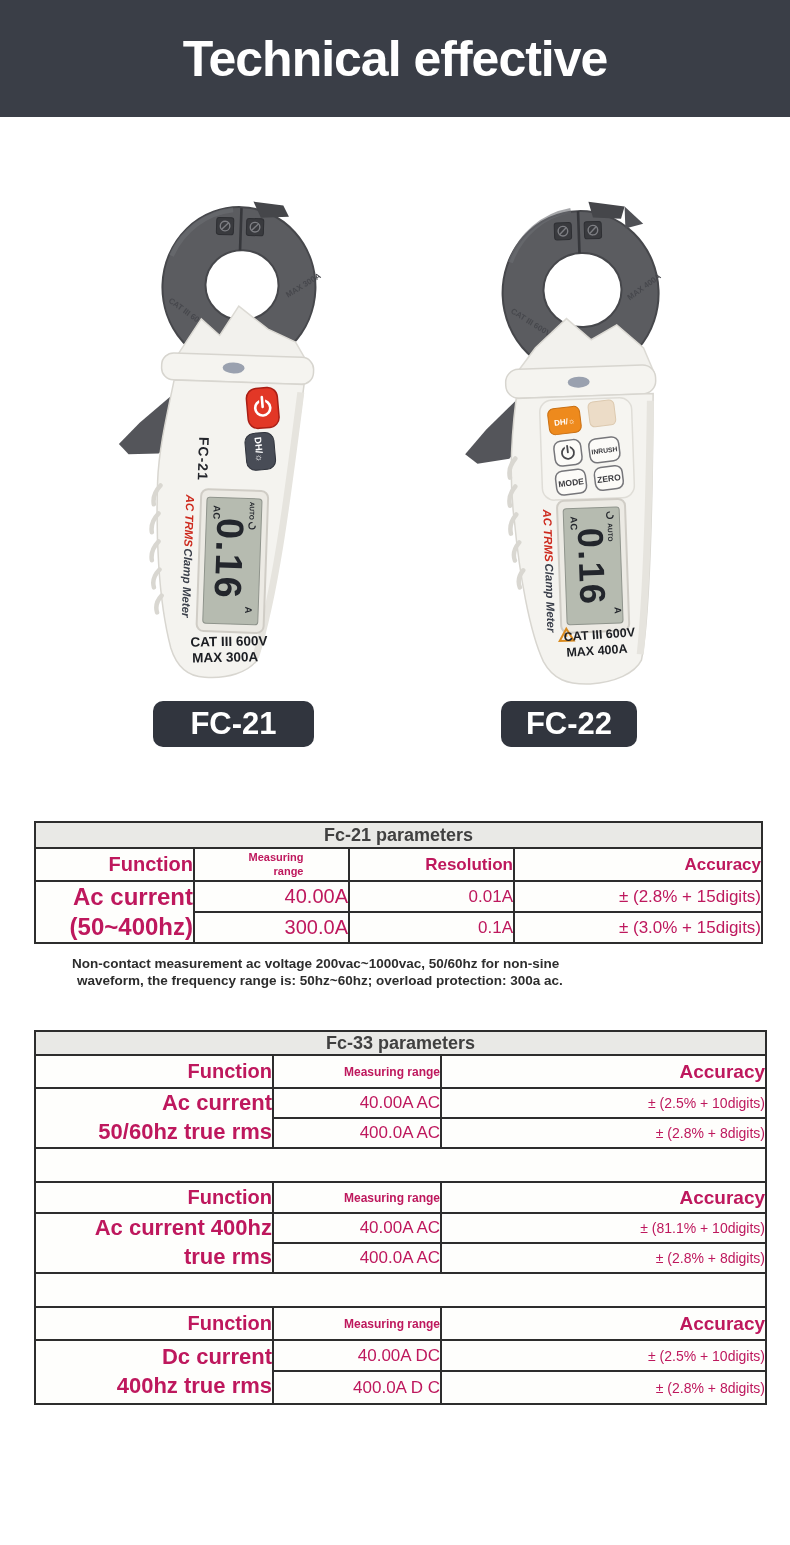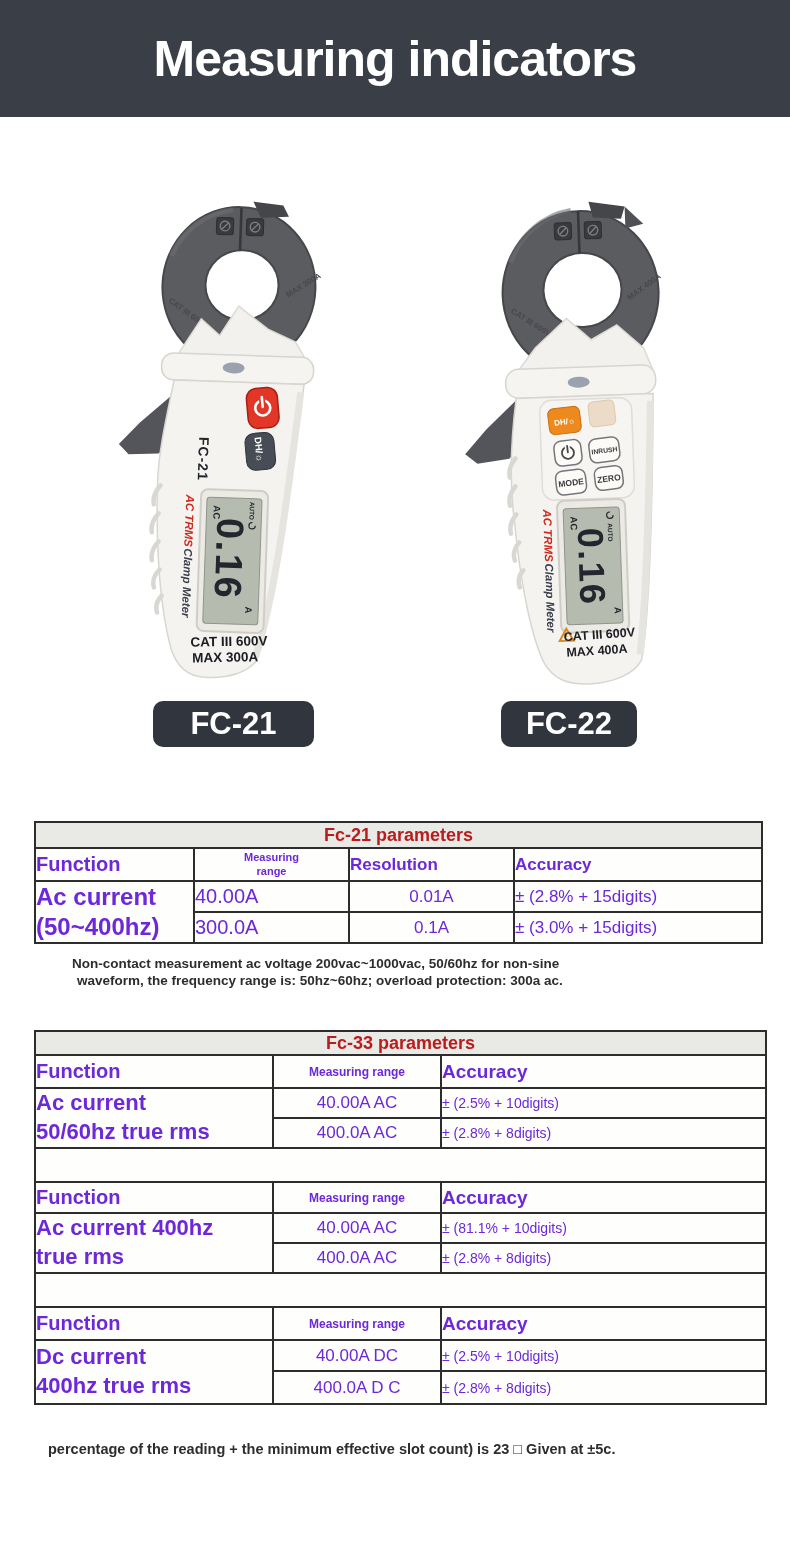--- a/index.html
+++ b/index.html
@@ -12,22 +12,22 @@
   
   .meter-svg{position:absolute;}
   .meter-svg text{font-family:"Liberation Sans",sans-serif;}
   .lcd-digits{font-family:"DejaVu Sans Mono",monospace;font-weight:bold;fill:#23262c;letter-spacing:2px;}
   
   .badge{position:absolute;background:#31353e;color:#ffffff;border-radius:10px;
          font-size:31px;font-weight:bold;display:flex;align-items:center;justify-content:center;}
   
   .ptable{position:absolute;border-collapse:collapse;table-layout:fixed;background:#ffffff;}
   .ptable td,.ptable th{border:2px solid #2d2d2d;padding:0;vertical-align:middle;background:#fefefc;
-                        font-family:"Liberation Sans",sans-serif;color:#6d28d9;}
-  .ptable .title{background:#e9e9e6;font-size:18px;font-weight:bold;text-align:center;color:#b91c1c;}
+                        font-family:"Liberation Sans",sans-serif;color:#be185d;text-align:right;}
+  .ptable .title{background:#e9e9e6;font-size:18px;font-weight:bold;text-align:center;color:#404040;}
   .rh24{height:24px}.rh26{height:26px}.rh30{height:30px}.rh31{height:31px}.rh33{height:33px}.rh34{height:34px}
   .fn-h{font-size:20px;font-weight:bold;text-align:left;padding-left:14px;}
   .mr-h1{font-size:11px;font-weight:bold;color:#b5b2ad;text-align:center;line-height:1.25;}
   .mr-h1 span{display:block;width:64px;margin:0 auto;}
   .mr-h2{font-size:12px;font-weight:bold;color:#4c4c4c;text-align:center;}
   .res-h{font-size:17px;font-weight:bold;text-align:left;padding-left:12px;}
   .acc-h{font-size:17px;font-weight:bold;text-align:left;padding-left:12px;}
   .acc-h2{font-size:19px;font-weight:bold;text-align:left;padding-left:8px;}
   .fn-cell{font-size:24px;font-weight:bold;text-align:left;padding-left:6px;line-height:1.25;color:#161616;}
   .fn-cell2{font-size:22px;font-weight:bold;text-align:left;padding-left:10px;line-height:1.3;color:#161616;}
@@ -43,21 +43,21 @@
   .note1{left:72px;top:955px;font-size:13.5px;line-height:17px;}
   .note1 .l2{margin-left:5px;}
   .footnote{left:48px;top:1441px;font-size:14.5px;line-height:17.5px;}
 </style>
 </head>
 <body>
 
 <div class="page">
 
   <div class="hero">
-    <h1>Measuring indicators</h1>
+    <h1>Technical effective</h1>
   </div>
 
   <svg class="meter-svg" style="left:115px;top:198px;width:280px;height:490px" viewBox="0 0 280 490">
     <g transform="rotate(2 118 245)">
       <path d="M70,186 L24,228 L4,250 L14,260 L44,258 L68,236 L74,214 Z" fill="#54555a"></path>
       <path fill-rule="evenodd" fill="#5b5c60" stroke="#46474b" stroke-width="2" d="M42,89 a76.5,80 0 1,0 153,0 a76.5,80 0 1,0 -153,0 Z M85,87 a36.5,35 0 1,0 73,0 a36.5,35 0 1,0 -73,0 Z"></path>
       <path d="M50,60 a76,78 0 0,1 60,-48" stroke="#6d6e73" stroke-width="5" fill="none" opacity="0.6"></path>
       <rect x="117" y="10" width="2.6" height="42" fill="#36373b"></rect>
       <path d="M130,3 L160,6 L166,17 L138,19 Z" fill="#45464a"></path>
       <rect x="94" y="20" width="17" height="17" rx="2.5" fill="#393a3e" stroke="#2e2f33"></rect>
@@ -270,16 +270,15 @@
       <td class="acc-c2">± (2.5% + 10digits)</td>
     </tr>
     <tr class="rh33">
       <td class="range2">400.0A D C</td>
       <td class="acc-c2">± (2.8% + 8digits)</td>
     </tr>
   </tbody>
     </table>
 
   <div class="note footnote">
-    <div>percentage of the reading + the minimum effective slot count) is 23 □ Given at ±5c.</div>
   </div>
 
 </div>
 
 </body></html>

